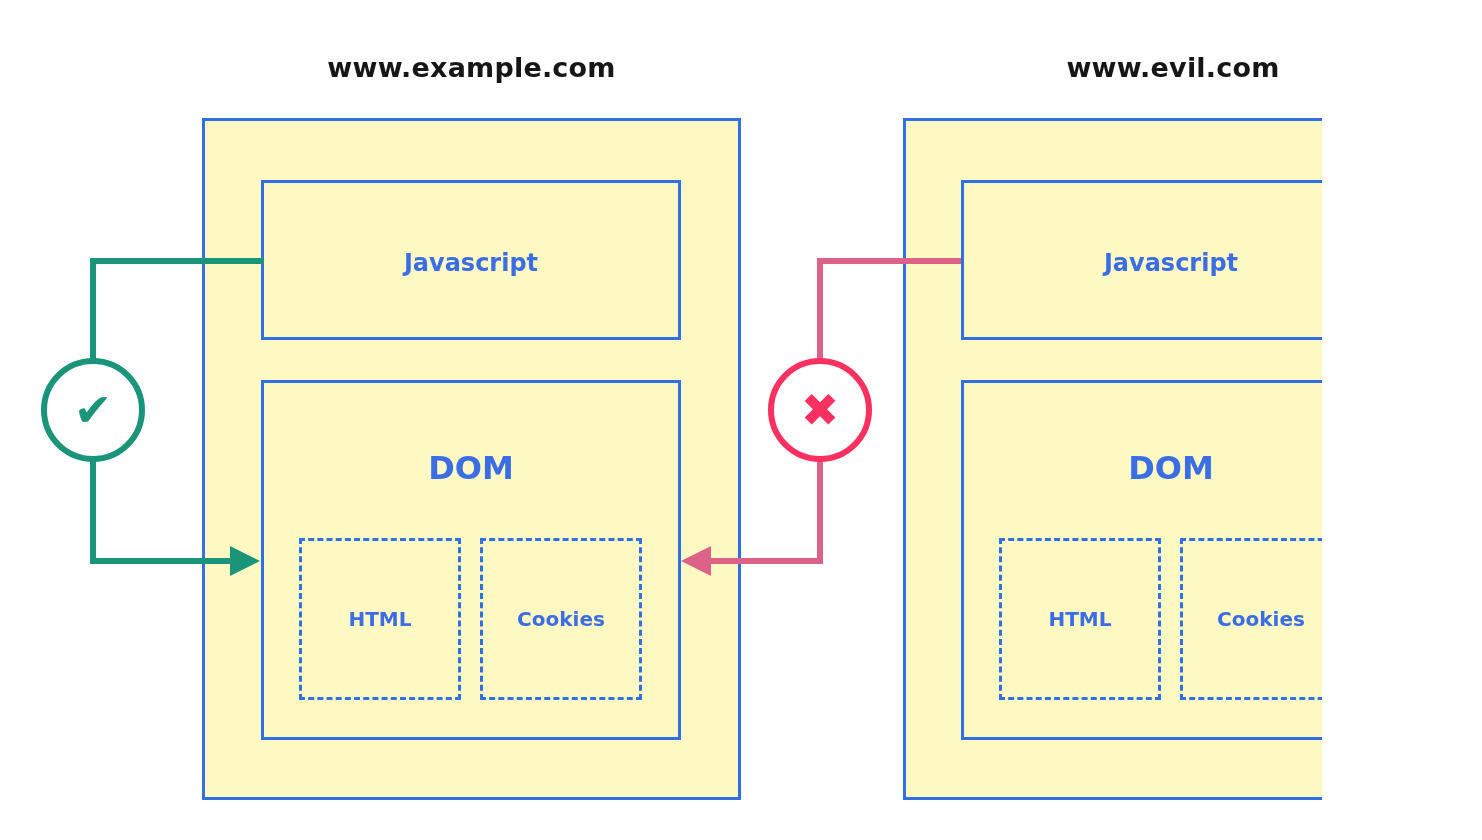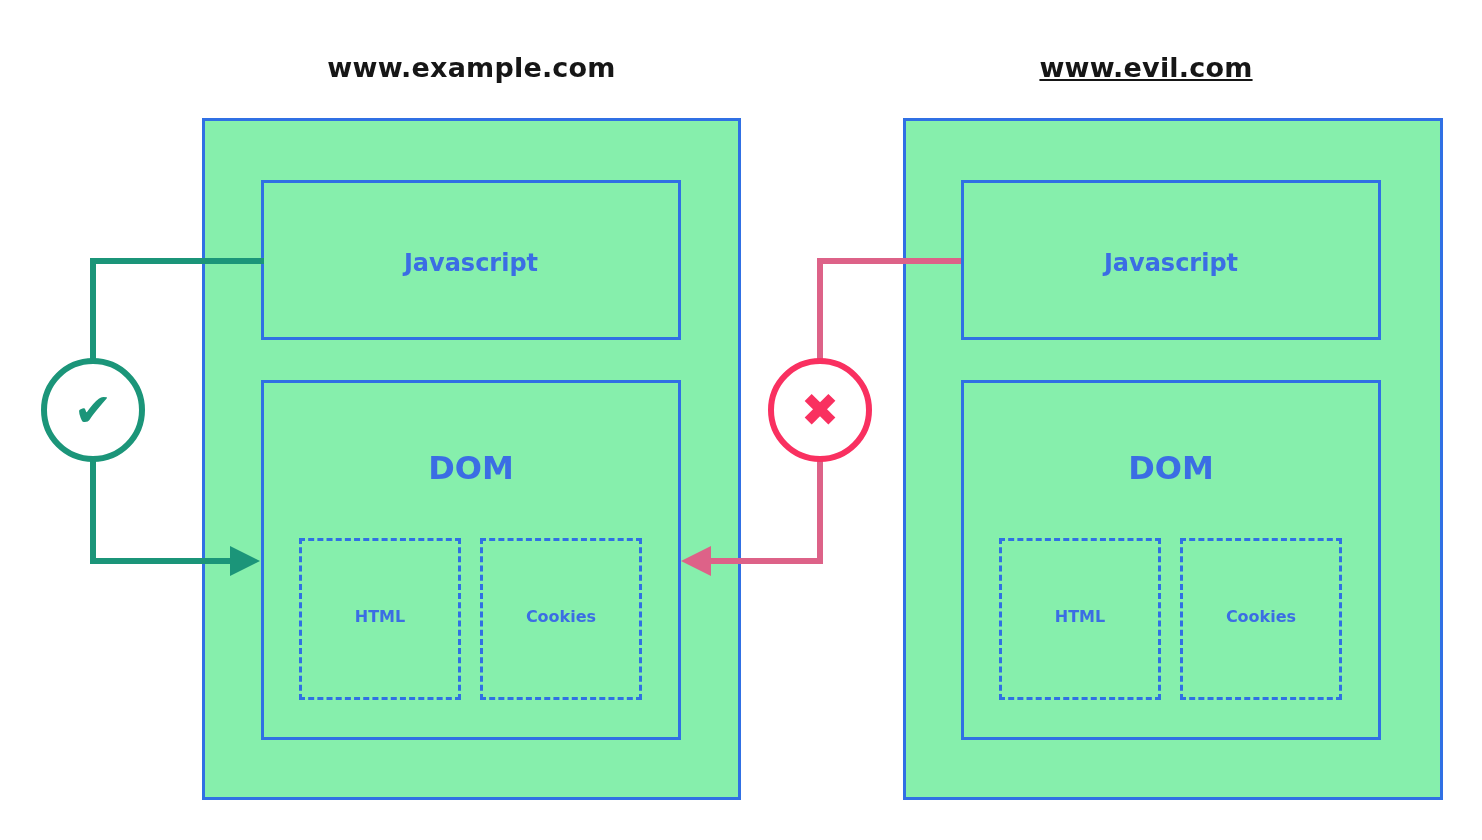--- a/index.html
+++ b/index.html
@@ -1,45 +1,45 @@
 <!DOCTYPE html>
 <html><head>
 <meta charset="utf-8">
 <style>
   html,body { margin:0; padding:0; background:#ffffff; }
   .stage {
     position:relative;
-    width:1482px; height:840px;
+    width:1322px; height:840px;
     background:#ffffff;
     font-family:"DejaVu Sans","Liberation Sans",sans-serif;
     overflow:hidden;
   }
   .title {
     position:absolute; top:52px;
     color:#161616; font-weight:700; font-size:27px;
     text-align:center; letter-spacing:0.2px;
   }
   .title-example { left:202px; width:539px; }
-  .title-evil    { left:876px; width:540px;text-decoration:underline; }
+  .title-evil    { left:903px; width:540px; }
 
   .box-blue {
     position:absolute; box-sizing:border-box;
-    border:3px solid #3070e4; background:#86efac;
+    border:3px solid #3070e4; background:#fef9c3;
   }
   .dash-blue {
     position:absolute; box-sizing:border-box;
     border:3px dashed #3070e4; background:transparent;
   }
   .lbl {
     position:absolute; left:0; width:100%;
     text-align:center; color:#3b6de4; font-weight:700;
   }
   .lbl-js   { top:66px;  font-size:24px; }
   .lbl-dom  { top:66px;  font-size:32px; }
-  .lbl-cell { top:66px;  font-size:16px; }
+  .lbl-cell { top:66px;  font-size:20px; }
 
   
   .outer-example { left:202px; top:118px; width:539px; height:682px; }
   .outer-evil    { left:903px; top:118px; width:540px; height:682px; }
   
   .js-example { left:261px; top:180px; width:420px; height:160px; }
   .js-evil    { left:961px; top:180px; width:420px; height:160px; }
   
   .dom-example { left:261px; top:380px; width:420px; height:360px; }
   .dom-evil    { left:961px; top:380px; width:420px; height:360px; }

